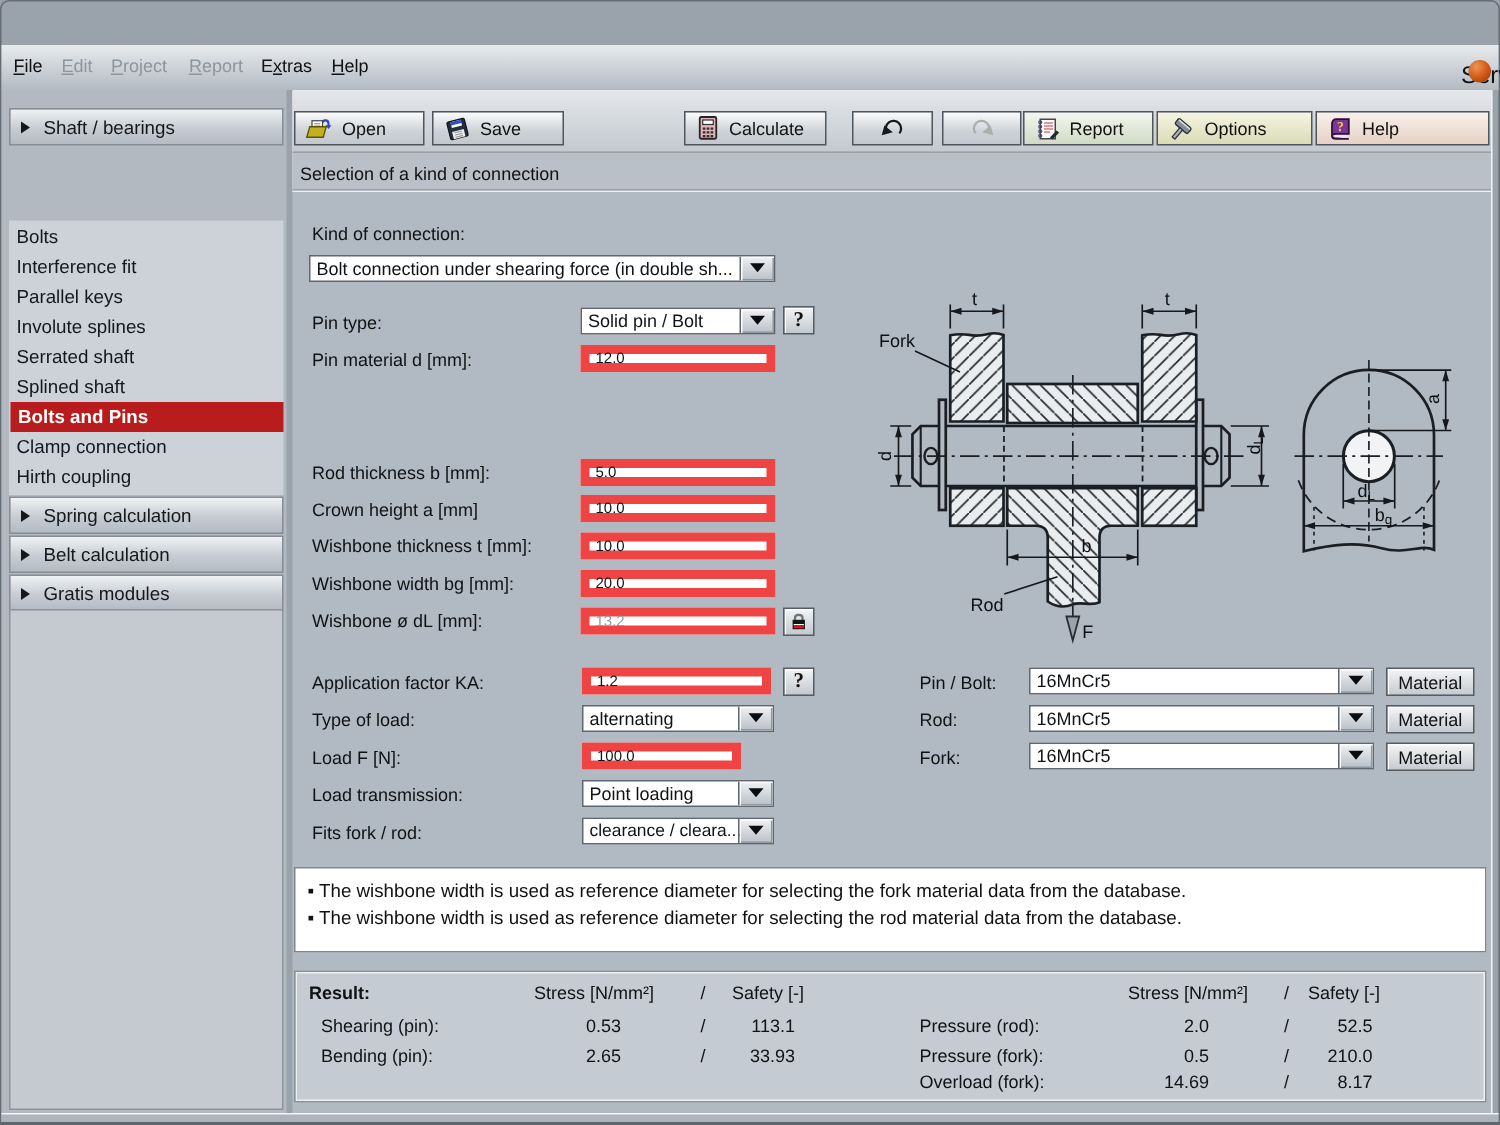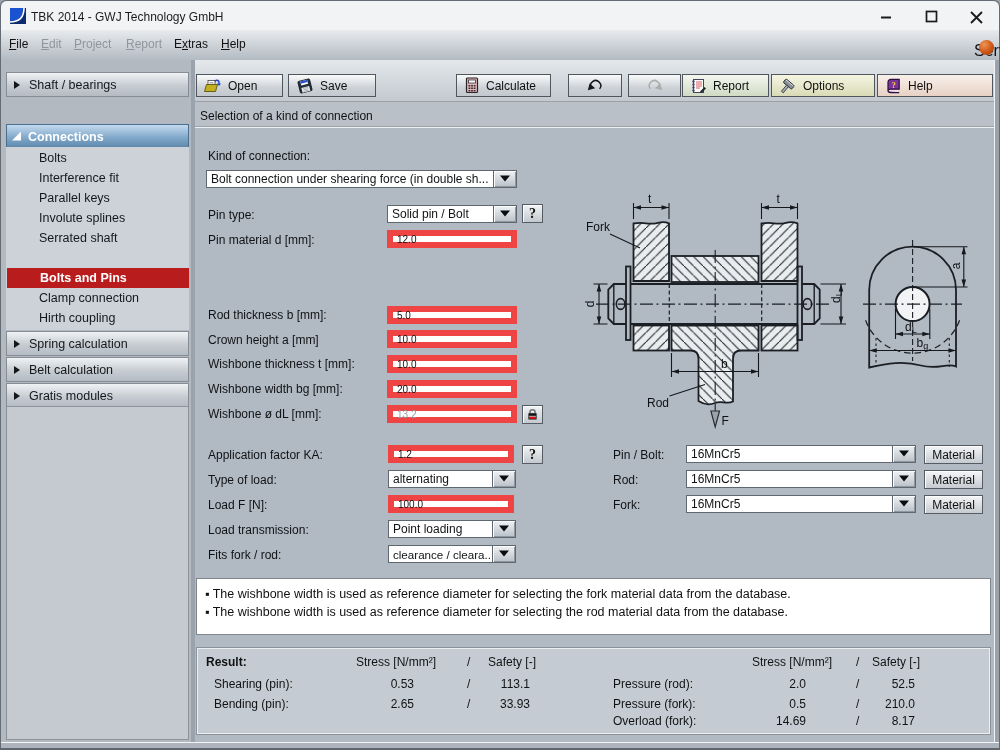--- a/index.html
+++ b/index.html
@@ -11,21 +11,21 @@
 #menubar{position:absolute;left:1px;top:30px;width:998px;height:30px;background:linear-gradient(#e8ebee,#b3bac2)}
 .mi{position:absolute;top:7px;font-size:12px;color:#111}
 .mi.dis{color:#8d959d}
 #cadbox{position:absolute;left:703px;top:4px;width:226px;height:20px;background:#ced4d9;border:1px solid #9aa1a9;box-shadow:0 0 0 1px #f0f3f5;box-sizing:border-box}
 #sidebar{position:absolute;left:1px;top:60px;width:190px;height:689px;background:#b2b9c0}
 .sbh{position:absolute;left:5px;width:181px;height:23px;background:linear-gradient(#f0f2f4,#c6ccd2 55%,#b4bbc3);border:1px solid #868d95;font-size:12.5px;color:#15181b;display:flex;align-items:center}
 .sbh .tri{width:0;height:0;border-left:6px solid #15181b;border-top:4px solid transparent;border-bottom:4px solid transparent;margin:0 9px 0 7px}
 #sbconn{background:linear-gradient(#c3daee,#7ba4c7 60%,#5d86a9);border-color:#4a6f90;color:#fff;font-weight:bold}
 #sbconn .tri{border:none;width:9px;height:9px;background:#fff;clip-path:polygon(100% 0,100% 100%,0 100%);margin:0 7px 1px 5px}
 #sblist{position:absolute;left:5px;top:87px;width:183px;height:183px;background:#ccd2d8}
-.sbi{position:absolute;left:0;width:183px;height:20px;font-size:12.5px;color:#15181b;display:flex;align-items:center;padding-left:33px;box-sizing:border-box}
+.sbi{position:absolute;left:0;width:183px;height:20px;font-size:12.5px;color:#15181b;display:flex;align-items:center;padding-left:5px;box-sizing:border-box}
 #sbsel{background:#b91c1c;color:#fff;font-weight:bold;left:1px;width:182px}
 #sbbottom{position:absolute;left:5px;top:346px;width:181px;height:332px;background:#c4cad0;border:1px solid #8b929a}
 #mainp{position:absolute;left:195px;top:60px;width:799px;height:689px;background:#b1b9c3;border-right:1px solid #f0f2f4}
 #toolbar{position:absolute;left:0;top:0;width:799px;height:41px;background:linear-gradient(#e4e8eb,#c3c9cf);border-bottom:1px solid #99a0a8;box-shadow:0 1px 0 #eef1f3}
 .tbtn{position:absolute;top:14px;height:23px;border:1px solid #50565d;background:linear-gradient(#fafbfb,#cdd2d7 60%,#c2c8cd);display:flex;align-items:center;font-size:12px;color:#111;box-sizing:border-box}
 .tbtn svg{margin:0 6px 0 7px}
 #selbar{position:absolute;left:0;top:42px;width:799px;height:24px;background:#b9c0c8;border-bottom:1px solid #9aa1a9;box-shadow:0 1px 0 #eef1f3}
 #selbar span{position:absolute;left:5px;top:7px;font-size:12px;color:#111}
 .lbl{position:absolute;font-size:12px;color:#101315;white-space:nowrap}
 .inp{position:absolute;background:#fff;border:6px solid #ef4444;font-size:10px;color:#101315;display:flex;align-items:center;padding-left:4px;box-sizing:border-box;white-space:nowrap}
@@ -39,52 +39,39 @@
 #infobox{position:absolute;left:1px;top:518px;width:795px;height:57px;background:#fff;border:1px solid #80868e;box-sizing:border-box}
 #infobox div{position:absolute;left:8px;font-size:12.5px;color:#111;white-space:nowrap}
 #resbox{position:absolute;left:1px;top:587px;width:795px;height:88px;background:#c5cbd2;border:1px solid #8a9199;box-shadow:inset 1px 1px 0 #edf0f2,inset -1px -1px 0 #edf0f2;box-sizing:border-box}
 .rtx{position:absolute;font-size:12px;color:#101315;white-space:nowrap}
 .rnum{position:absolute;font-size:12px;color:#101315;white-space:nowrap;text-align:right}
 #botstrip{position:absolute;left:1px;top:742px;width:998px;height:8px;background:#adb4bd;border-top:1px solid #f2f4f6}
 </style>
 </head>
 <body>
 <div id="win">
-<div id="titlebar">
- <svg class="abs" style="left:9px;top:7px" width="16" height="16">
-  <rect x="0" y="0" width="16" height="16" fill="#0d2a6e"></rect>
-  <path d="M0 0 L13 0 C13 9 9 13 0 13 Z" fill="#1a52cf"></path>
-  <path d="M14 0 C14 9.5 9.5 14 0 14" stroke="#fff" stroke-width="1.6" fill="none"></path>
- </svg>
- <span id="title">TBK 2014 - GWJ Technology GmbH</span>
- <svg class="abs" style="left:877px;top:8px" width="112" height="16">
-  <line x1="3" y1="8.5" x2="13" y2="8.5" stroke="#1a1a1a" stroke-width="1.8"></line>
-  <rect x="48.5" y="2.5" width="10" height="10" fill="none" stroke="#1a1a1a" stroke-width="1.7"></rect>
-  <path d="M93 3 L104 14 M104 3 L93 14" stroke="#1a1a1a" stroke-width="1.8"></path>
- </svg>
-</div>
 <div id="menubar">
  <span class="mi" style="left:8px"><u>F</u>ile</span>
  <span class="mi dis" style="left:40px"><u>E</u>dit</span>
  <span class="mi dis" style="left:73px"><u>P</u>roject</span>
  <span class="mi dis" style="left:125px"><u>R</u>eport</span>
  <span class="mi" style="left:173px">E<u>x</u>tras</span>
  <span class="mi" style="left:220px"><u>H</u>elp</span>
  <span class="abs" style="left:973px;top:12px;font-size:16px;color:#111">Server:</span>
  <div class="abs" style="left:978px;top:10px;width:15px;height:15px;border-radius:50%;background:radial-gradient(circle at 35% 30%,#ef9455,#cc5514 55%,#93350a)"></div>
 </div>
 <div id="sidebar">
  <div class="sbh" style="top:12px"><span class="tri"></span>Shaft / bearings</div>
- <div class="sbh" id="sbconn" style="top:64px"><span class="tri"></span>Connections</div>
  <div id="sblist">
   <div class="sbi" style="top:1px">Bolts</div>
   <div class="sbi" style="top:21px">Interference fit</div>
   <div class="sbi" style="top:41px">Parallel keys</div>
   <div class="sbi" style="top:61px">Involute splines</div>
   <div class="sbi" style="top:81px">Serrated shaft</div>
+  <div class="sbi" style="top:101px">Splined shaft</div>
   <div class="sbi" id="sbsel" style="top:121px">Bolts and Pins</div>
   <div class="sbi" style="top:141px">Clamp connection</div>
   <div class="sbi" style="top:161px">Hirth coupling</div>
  </div>
  <div class="sbh" style="top:271px"><span class="tri"></span>Spring calculation</div>
  <div class="sbh" style="top:297px"><span class="tri"></span>Belt calculation</div>
  <div class="sbh" style="top:323px"><span class="tri"></span>Gratis modules</div>
  <div id="sbbottom"></div>
 </div>
 <div id="mainp">
@@ -190,21 +177,21 @@
       </div>
  <span class="lbl" style="left:13px;top:388px">Application factor KA:</span>
  <div class="inp" style="left:193px;top:385px;width:126px;height:18px">1.2</div>
  <div class="sqbtn" style="left:327px;top:385px;width:21px;height:19px;font:bold 14px 'Liberation Serif';color:#111">?</div>
  <span class="lbl" style="left:13px;top:413px">Type of load:</span>
  <div class="combo" style="left:193px;top:410px;width:128px;height:18px">
         <span class="tx">alternating</span>
         <span class="arr"></span>
       </div>
  <span class="lbl" style="left:13px;top:438px">Load F [N]:</span>
- <div class="inp" style="left:193px;top:435px;width:126px;height:18px">100.0</div>
+ <div class="inp" style="left:193px;top:435px;width:106px;height:18px">100.0</div>
  <span class="lbl" style="left:13px;top:463px">Load transmission:</span>
  <div class="combo" style="left:193px;top:460px;width:128px;height:18px">
         <span class="tx">Point loading</span>
         <span class="arr"></span>
       </div>
  <span class="lbl" style="left:13px;top:488px">Fits fork / rod:</span>
  <div class="combo" style="left:193px;top:485px;width:128px;height:18px">
         <span class="tx" style="font-size:11.6px">clearance / cleara...</span>
         <span class="arr"></span>
       </div>

